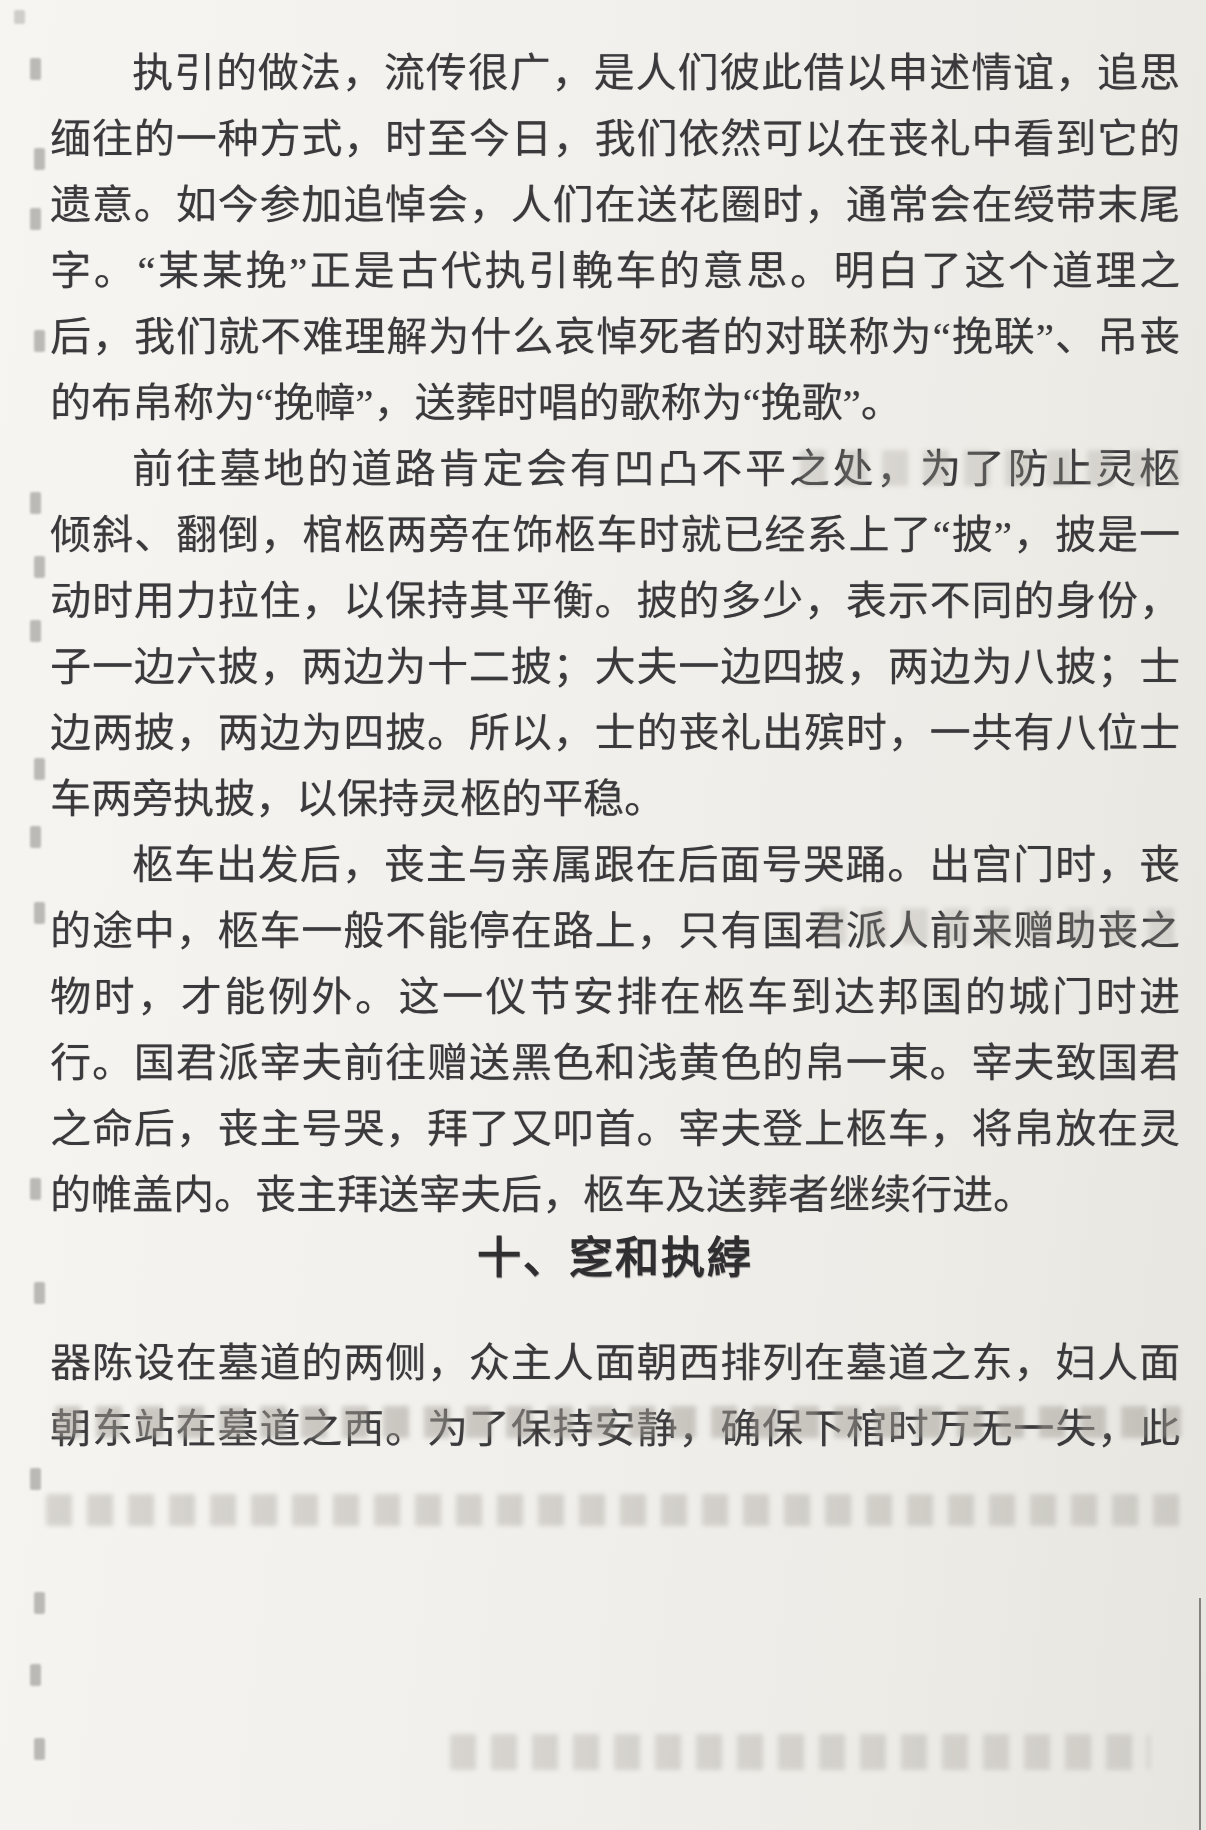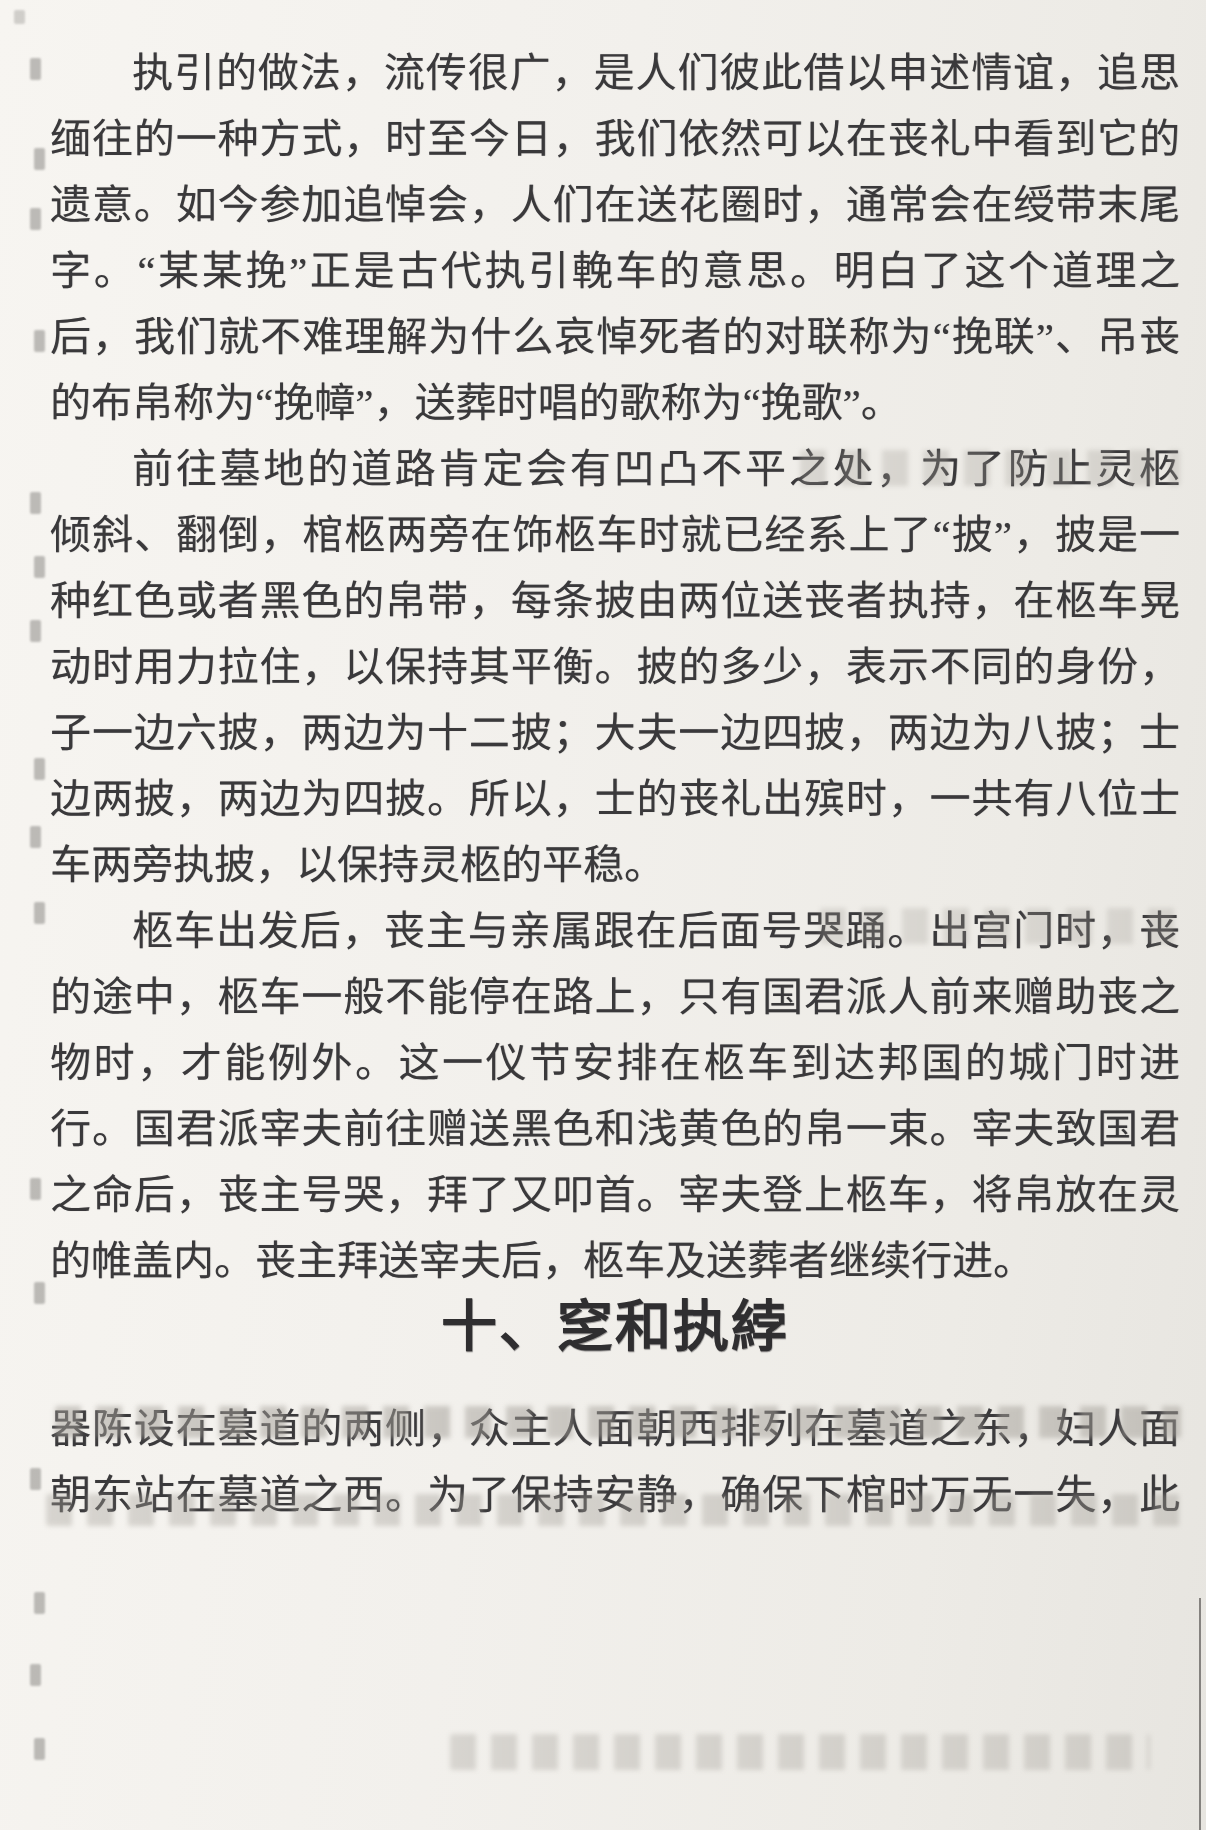--- a/index.html
+++ b/index.html
@@ -38,23 +38,23 @@
     text-justify: inter-character;
     text-shadow: 0.4px 0.4px 0.7px rgba(58,57,59,0.45);
   }
   .line.first { text-indent: 2em; font-family: Liberation Serif, serif; }
   .line.last  { text-align-last: left; }
 
   .heading {
     height: 66px;
     line-height: 66px;
     margin: 0 0 36px 0;
-    font-family: Liberation Serif, serif;
+    font-family: Liberation Mono, monospace;
     font-weight: bold;
-    font-size: 56px;
+    font-size: 44px;
     color: #2f2e30;
     text-align: left;
     text-align-last: center;
     letter-spacing: 2px;
     text-shadow: 0.5px 0.5px 0.8px rgba(47,46,48,0.5);
   }
 
   
   .ghost {
     position: absolute;
@@ -104,21 +104,20 @@
       <div class="line">缅往的一种方式，时至今日，我们依然可以在丧礼中看到它的</div>
       <div class="line">遗意。如今参加追悼会，人们在送花圈时，通常会在绶带末尾</div>
       <div class="line">字。“某某挽”正是古代执引輓车的意思。明白了这个道理之</div>
       <div class="line">后，我们就不难理解为什么哀悼死者的对联称为“挽联”、吊丧</div>
       <div class="line last">的布帛称为“挽幛”，送葬时唱的歌称为“挽歌”。</div>
     </div>
 
     <div class="para">
       <div class="line first">前往墓地的道路肯定会有凹凸不平之处，为了防止灵柩</div>
       <div class="line">倾斜、翻倒，棺柩两旁在饰柩车时就已经系上了“披”，披是一</div>
-      <div class="line">种红色或者黑色的帛带，每条披由两位送丧者执持，在柩车晃</div>
       <div class="line">动时用力拉住，以保持其平衡。披的多少，表示不同的身份，天</div>
       <div class="line">子一边六披，两边为十二披；大夫一边四披，两边为八披；士一</div>
       <div class="line">边两披，两边为四披。所以，士的丧礼出殡时，一共有八位士在</div>
       <div class="line last">车两旁执披，以保持灵柩的平稳。</div>
     </div>
 
     <div class="para">
       <div class="line first">柩车出发后，丧主与亲属跟在后面号哭踊。出宫门时，丧</div>
       <div class="line">的途中，柩车一般不能停在路上，只有国君派人前来赠助丧之</div>
       <div class="line">物时，才能例外。这一仪节安排在柩车到达邦国的城门时进</div>

